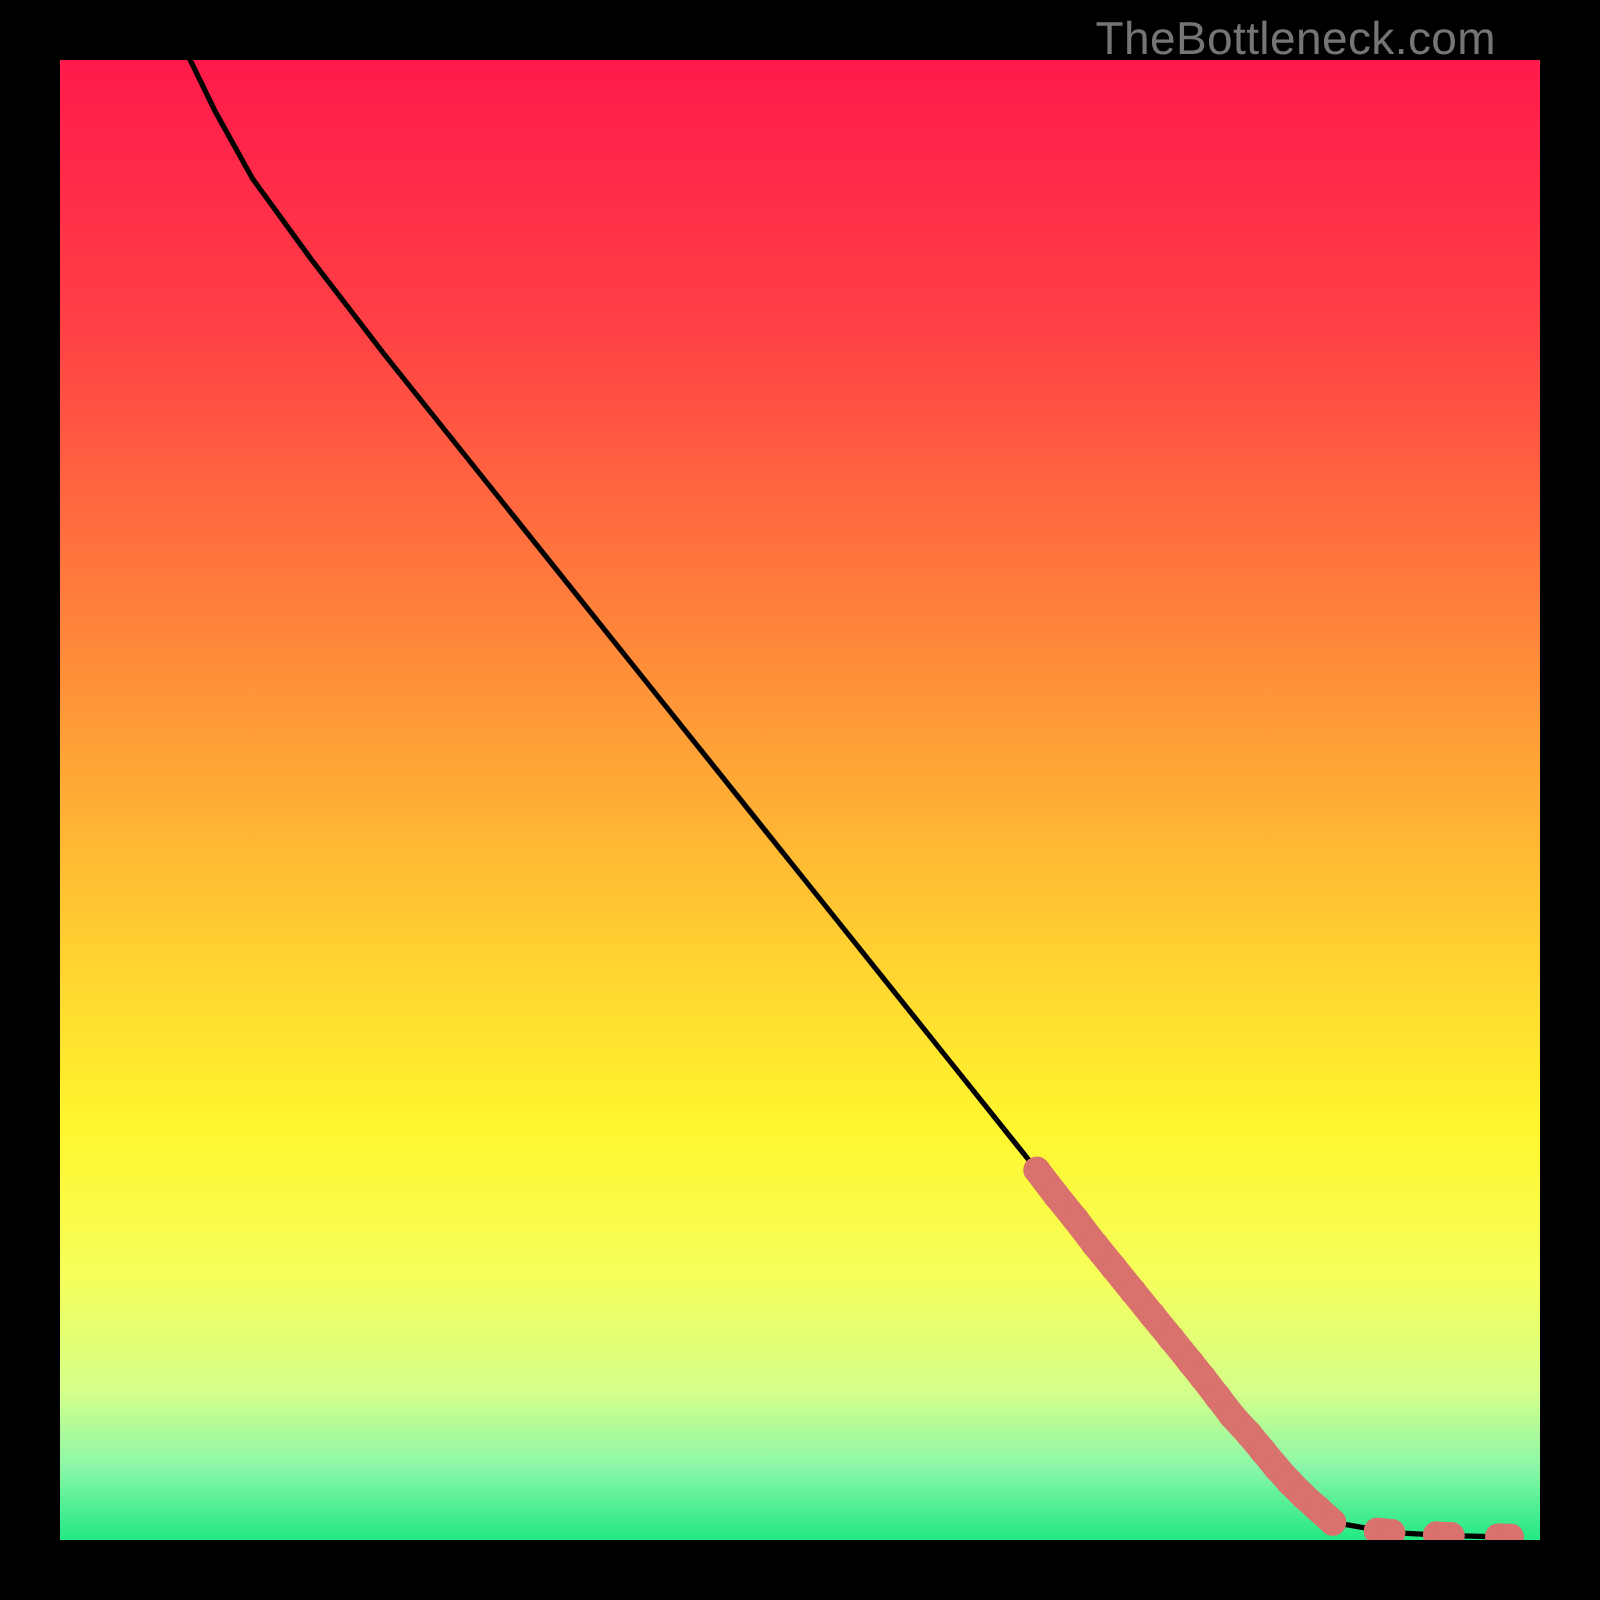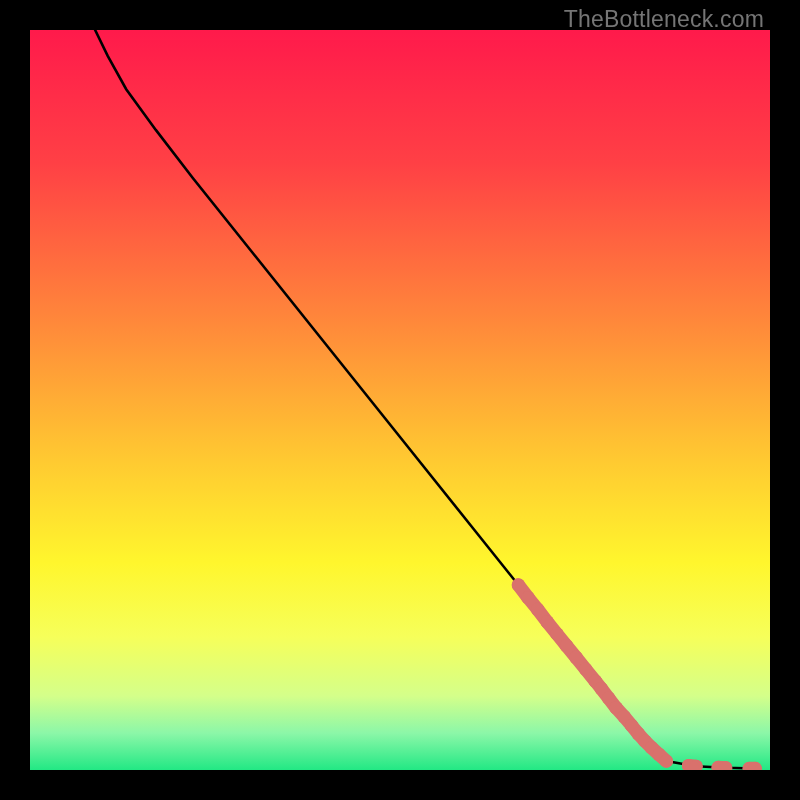--- a/index.html
+++ b/index.html
@@ -29,21 +29,21 @@
   .gradient {
     position: absolute;
     left: 0;
     top: 0;
     width: 100%;
     height: 100%;
   }
   .watermark {
     position: absolute;
     top: 6px;
-    right: 36px;
+    right: 52px;
     font-family: Arial, Helvetica, sans-serif;
     font-size: 23px;
     color: #757575;
     letter-spacing: 0.2px;
   }
   svg.curve {
     position: absolute;
     left: 0;
     top: 0;
     width: 100%;

